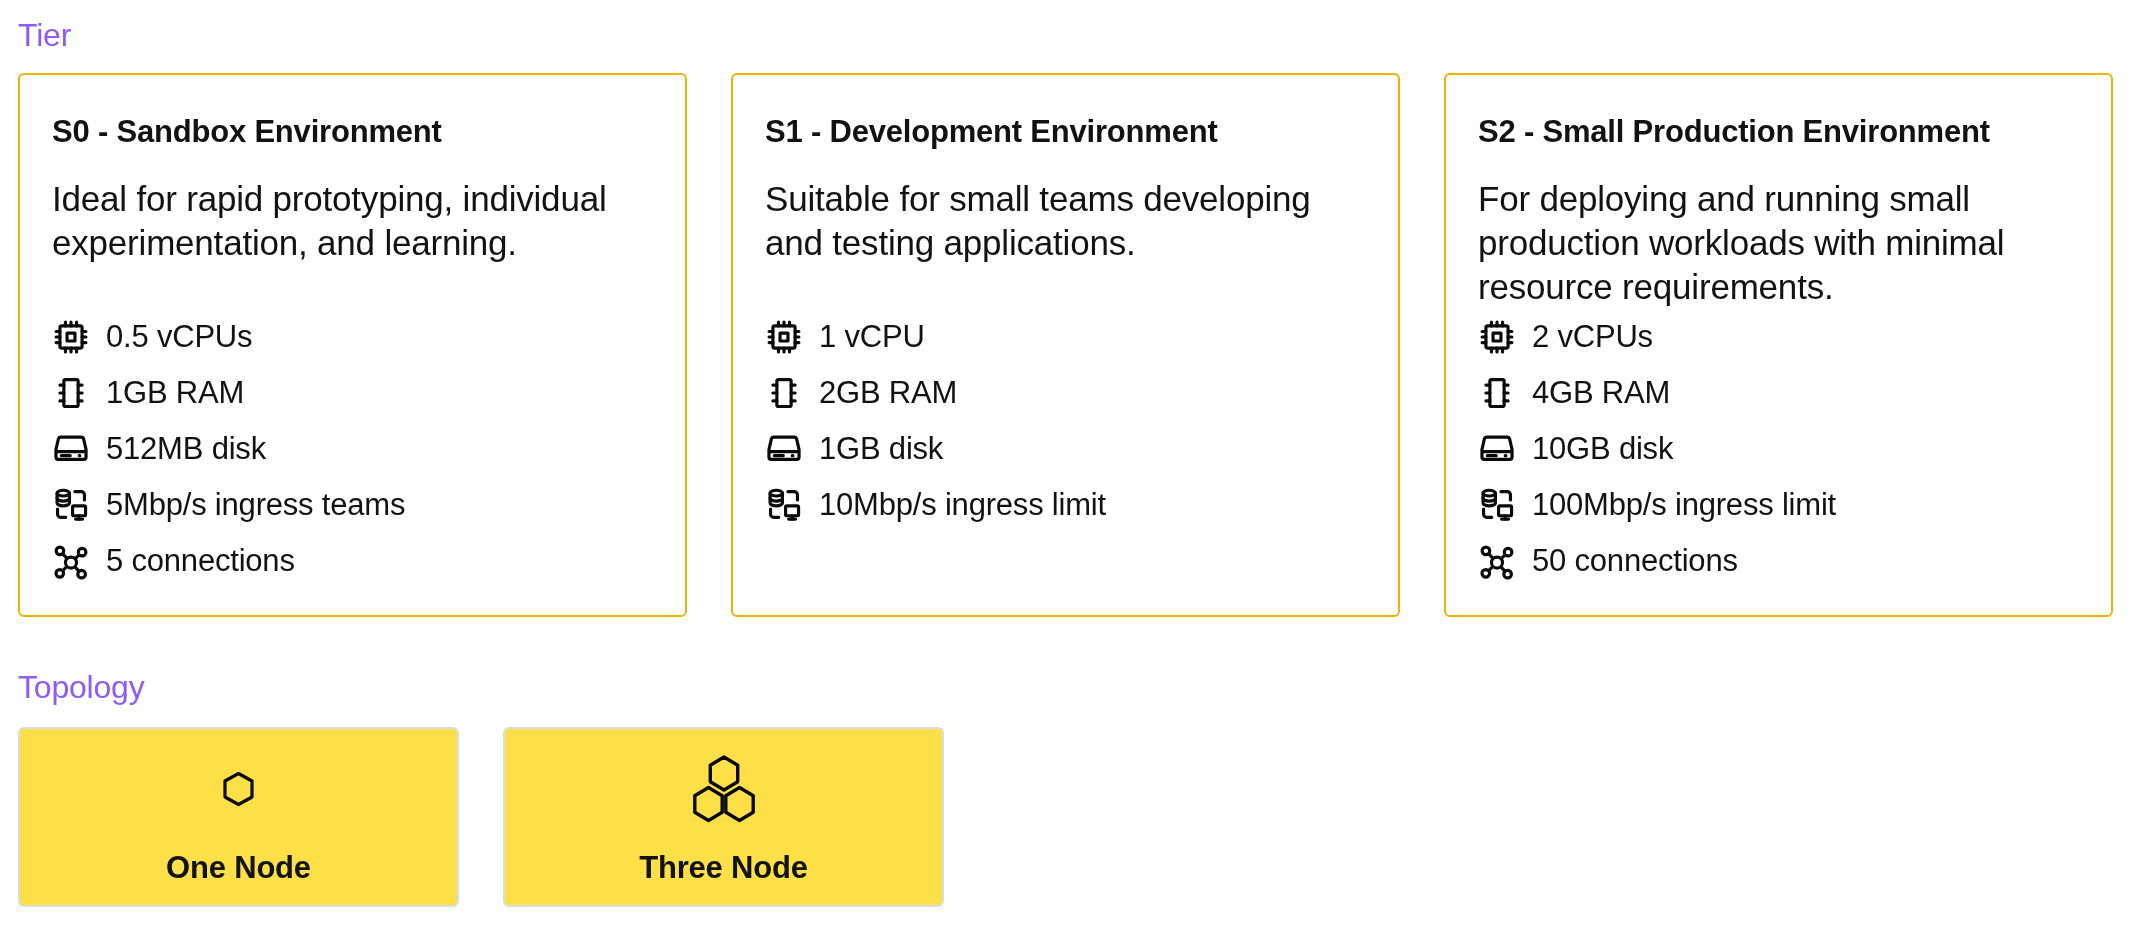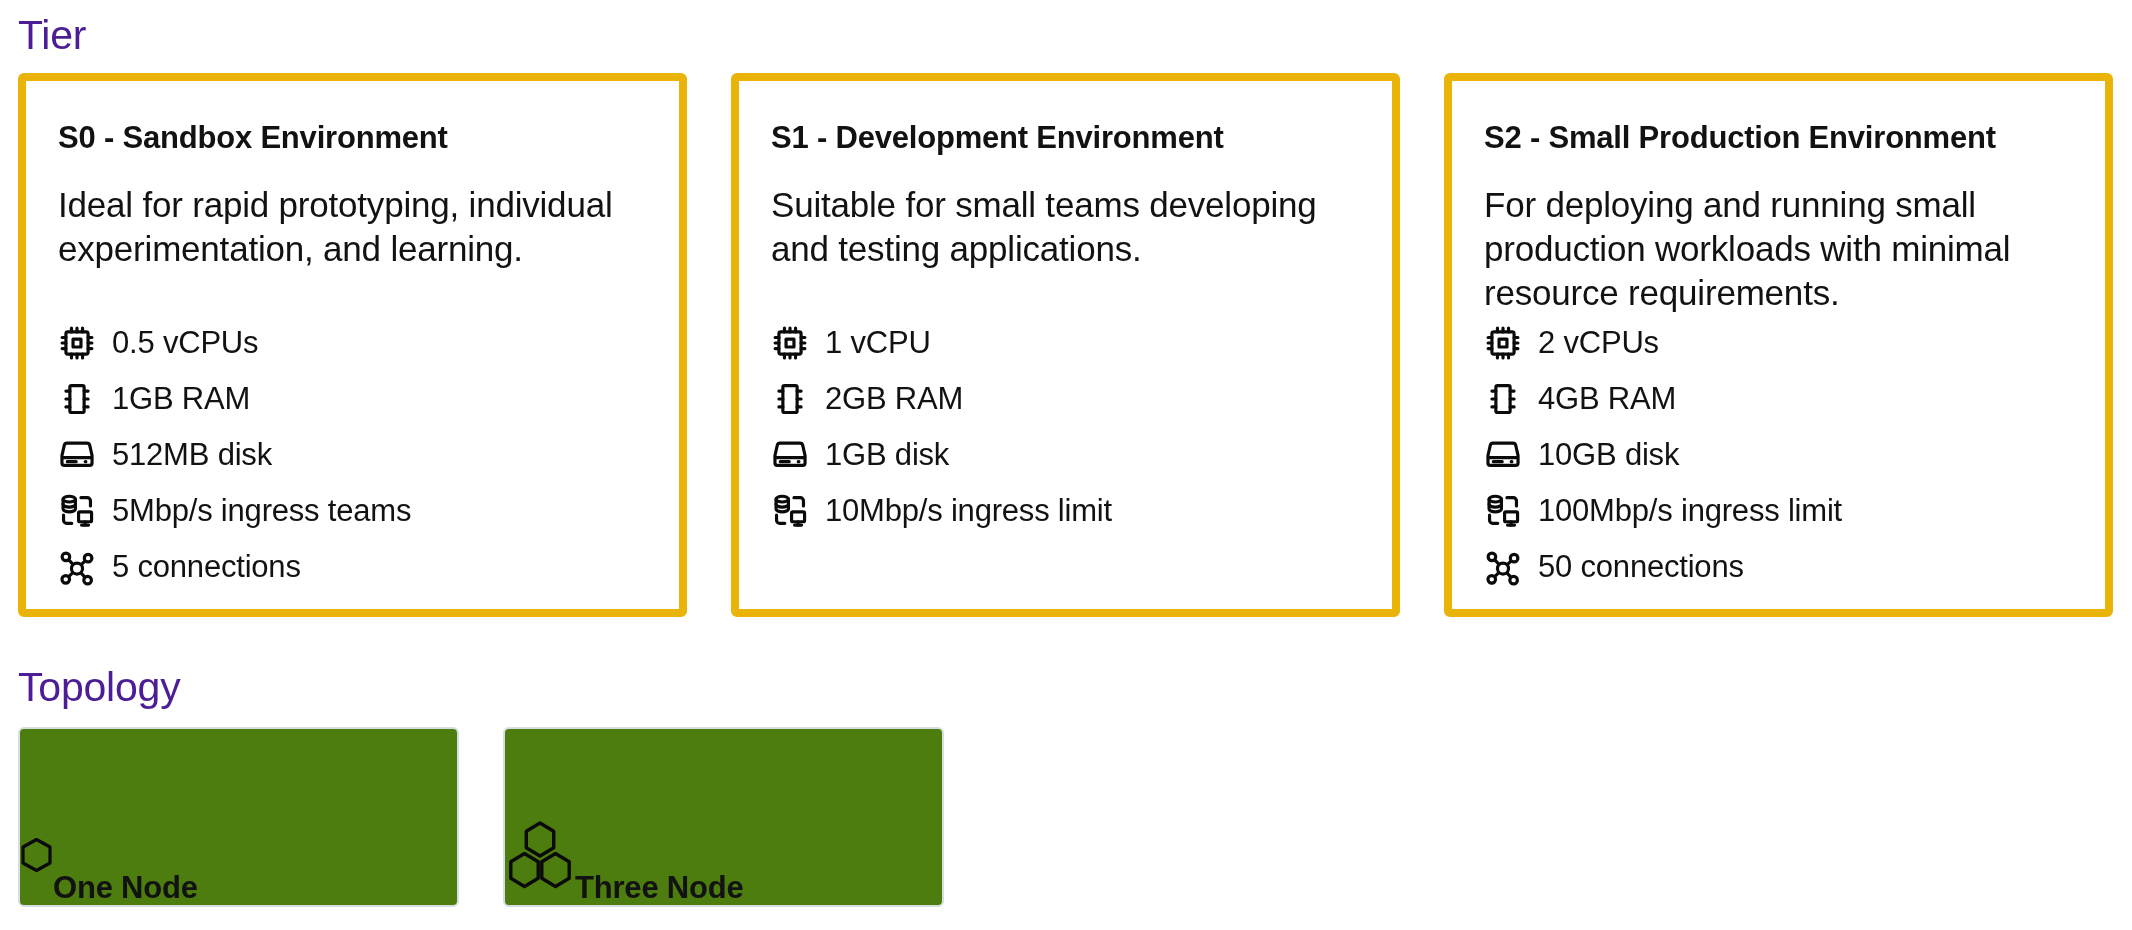--- a/index.html
+++ b/index.html
@@ -6,33 +6,33 @@
   html, body { margin: 0; padding: 0; background: #ffffff; }
   body {
     width: 2132px; height: 930px; overflow: hidden;
     font-family: "Liberation Sans", sans-serif;
     color: #121212;
     letter-spacing: -0.2px;
   }
   .page { width: 2132px; height: 930px; padding: 18px 19px 0 18px; }
 
   .section-label {
-    font-size: 41px; line-height: 34px; font-weight: 400; color: #4c1d95;
+    font-size: 32px; line-height: 34px; font-weight: 400; color: #8b5cf6;
   }
 
   .tier-grid {
     margin-top: 21px;
     display: grid;
     grid-template-columns: repeat(3, 1fr);
     gap: 44px;
   }
   .card {
     height: 544px;
     background: #ffffff;
-    border: 8px solid #eab308;
+    border: 2px solid #eab308;
     border-radius: 6px;
     padding: 38px 32px 0 32px;
   }
   .card-title {
     font-size: 31px; line-height: 38px; font-weight: 700; color: #121212;
   }
   .card-desc {
     margin-top: 26px;
     height: 132px;
     font-size: 35px; line-height: 44px; font-weight: 400; color: #121212;
@@ -45,25 +45,25 @@
   .spec-icon { width: 38px; height: 38px; flex: 0 0 38px; display: block; }
   .spec-text { font-size: 31px; color: #121212; }
 
   .topology-label { margin-top: 53px; }
   .topo-row {
     margin-top: 23px;
     display: flex; gap: 44px;
   }
   .topo-card {
     width: 441px; height: 180px;
-    background: #4d7c0f;
+    background: #fde047;
     border: 2px solid #d6dee2;
     border-radius: 6px;
     padding-top: 10px;
-    display: flex; flex-direction: row; align-items: flex-end;
+    display: flex; flex-direction: column; align-items: center;
   }
   .topo-icon-wrap {
     height: 100px; display: flex; align-items: center; justify-content: center;
   }
   .topo-label {
     margin-top: 12px;
     font-size: 31px; line-height: 34px; font-weight: 700; color: #121212;
   }
   .defs { position: absolute; width: 0; height: 0; overflow: hidden; }
 </style>

